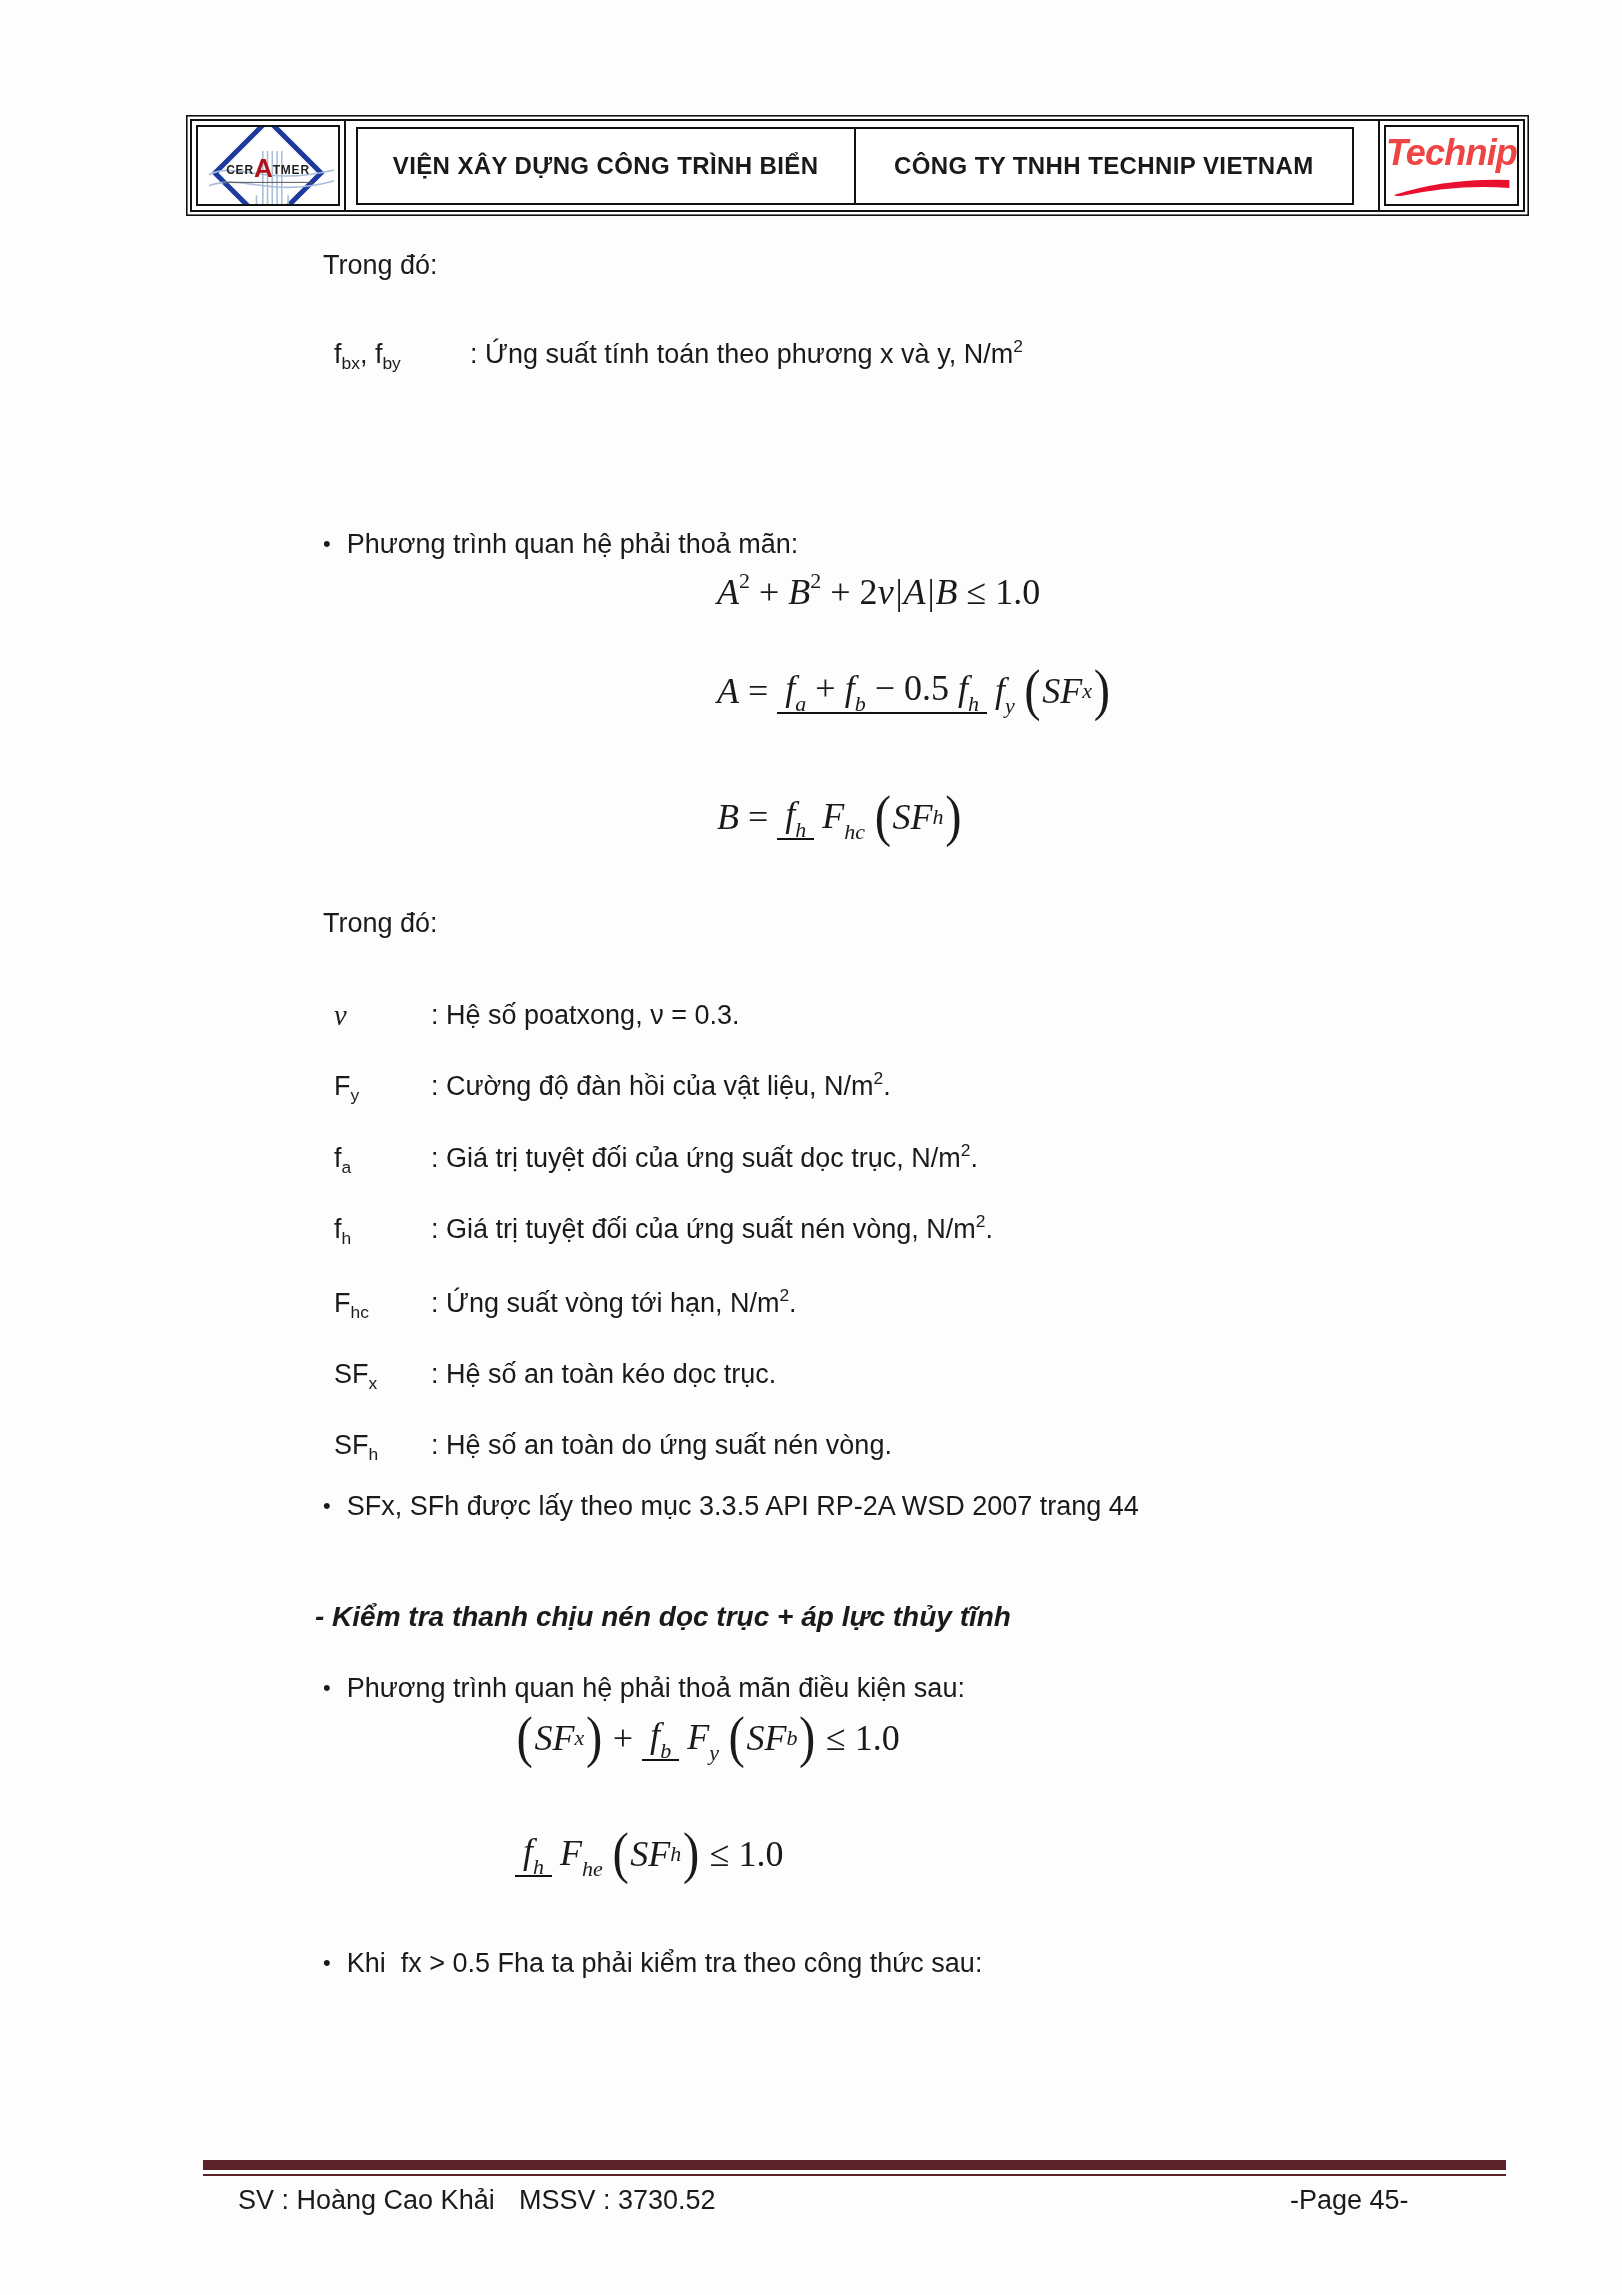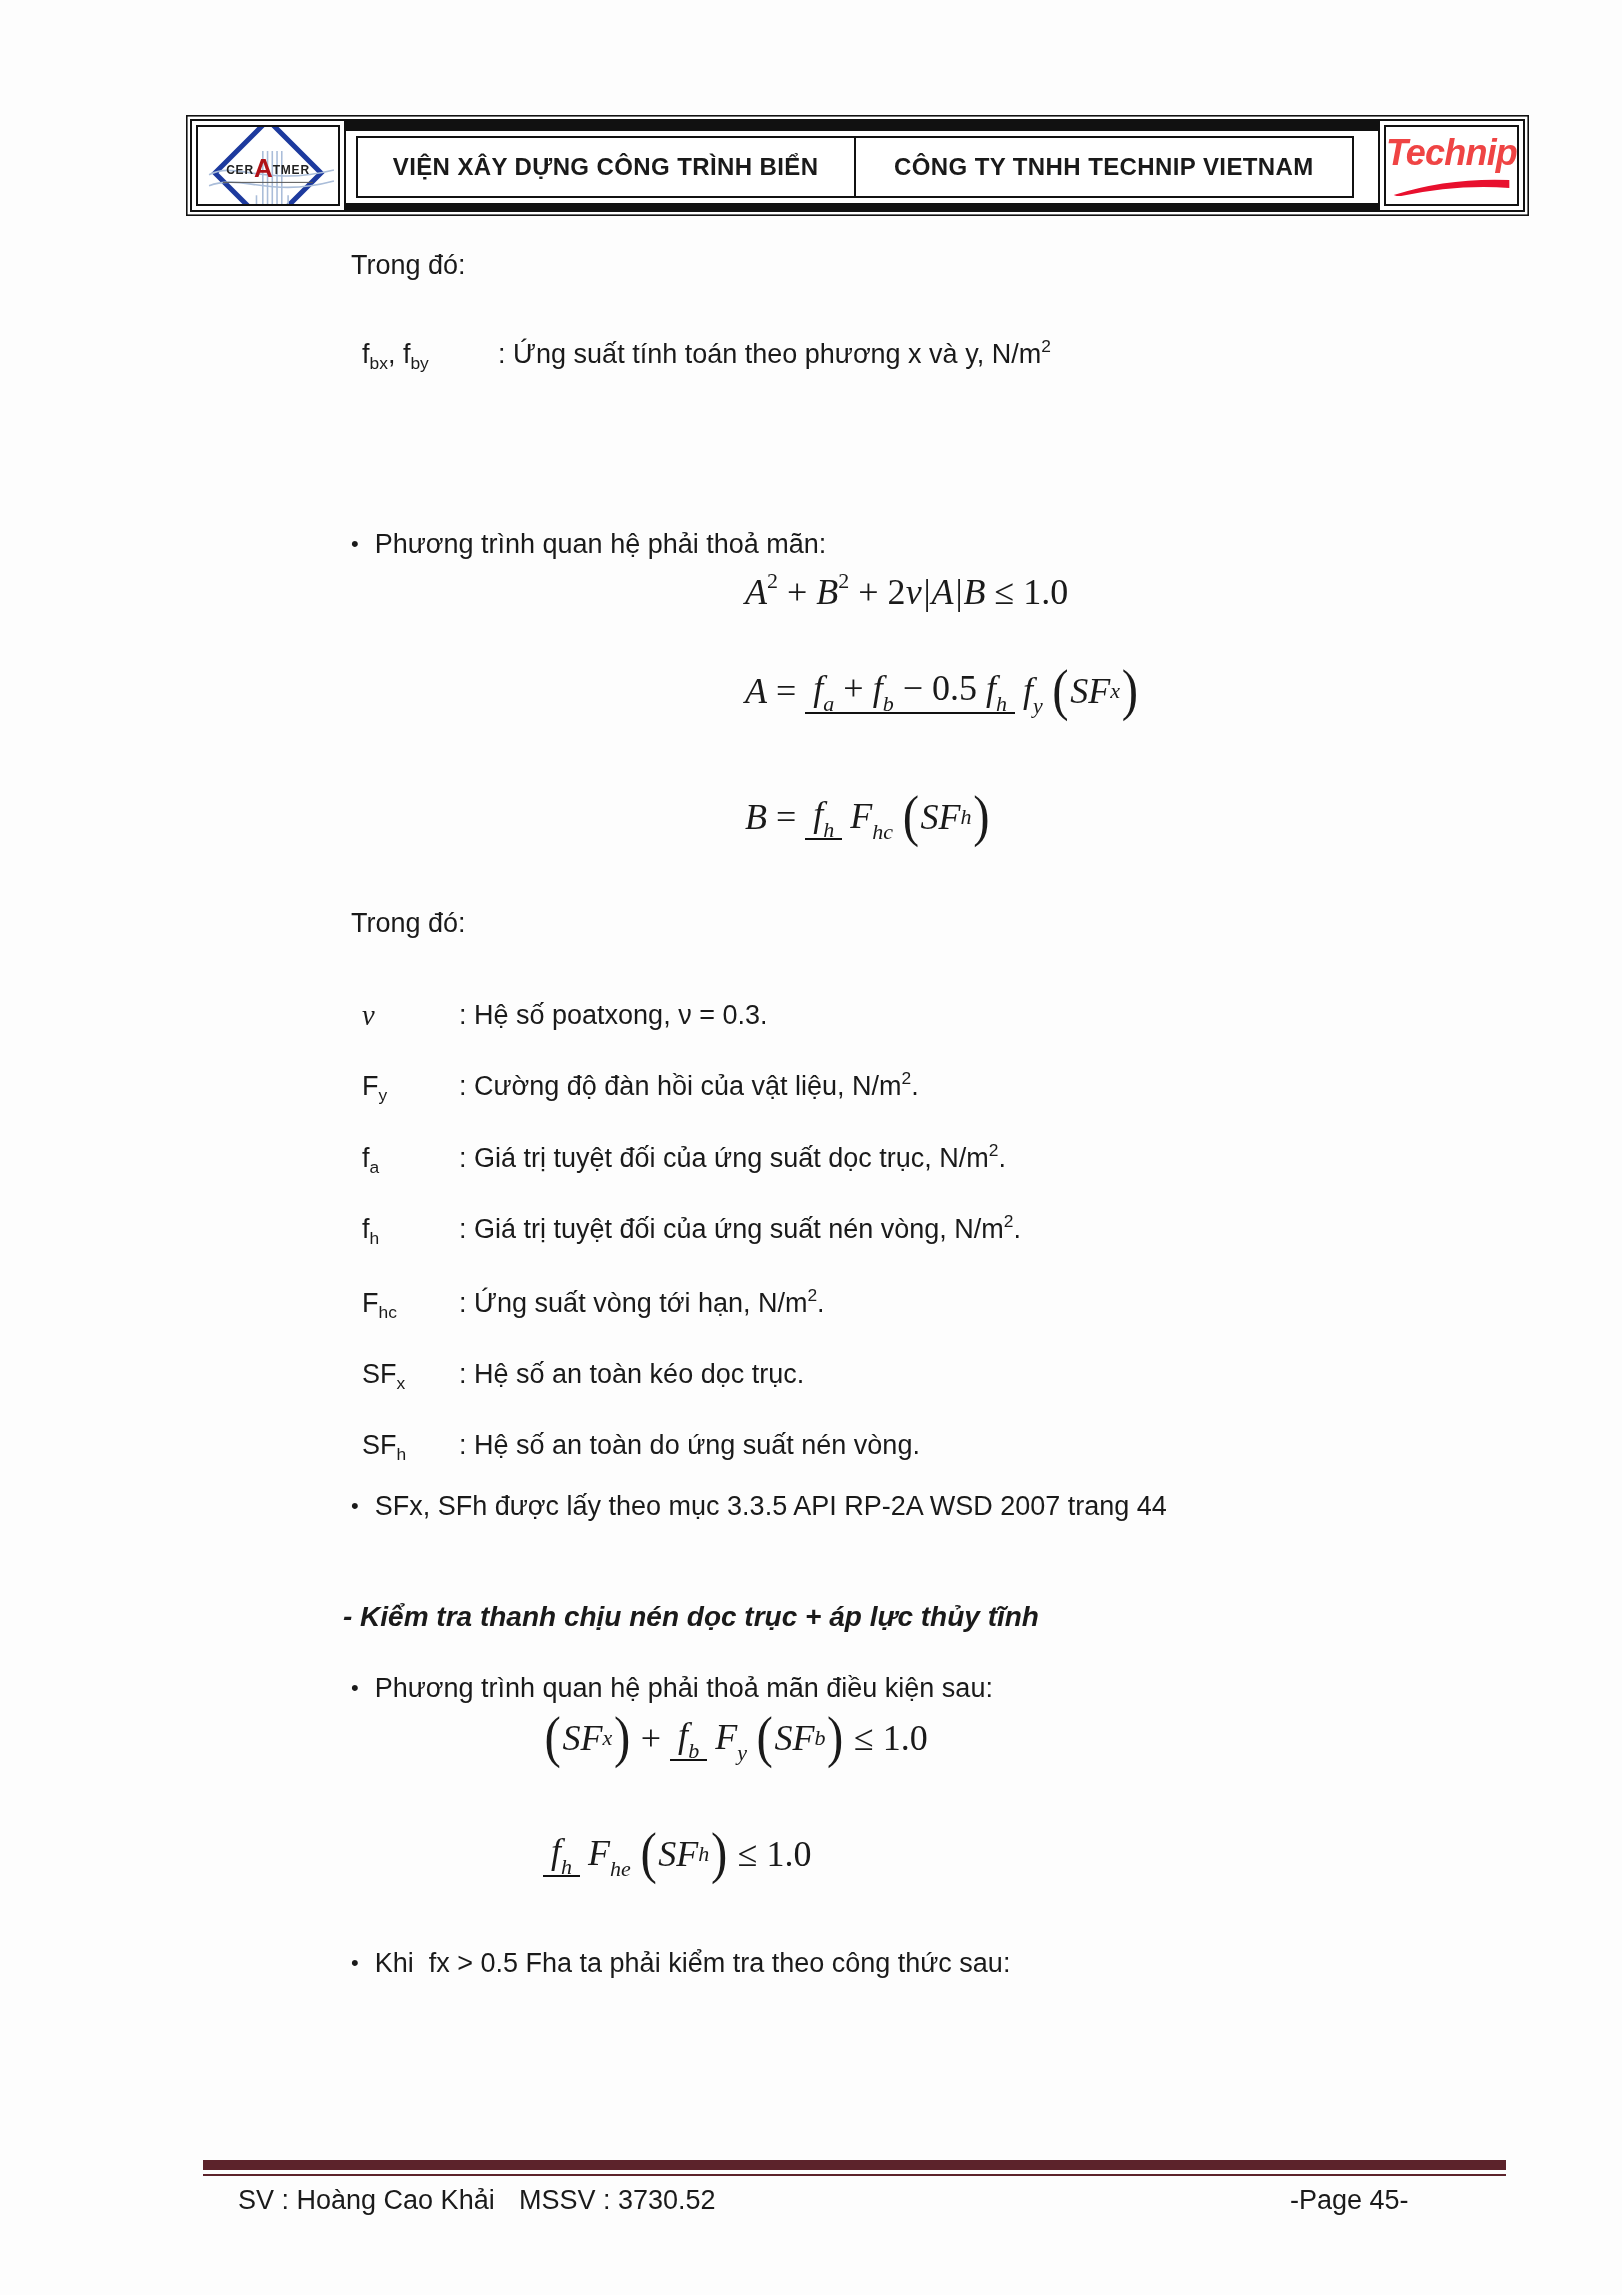--- a/index.html
+++ b/index.html
@@ -10,21 +10,21 @@
   }
   
   .hdr {
     position:absolute; left:190px; top:119px; width:1335px; height:93px;
     border:2.4px solid #111; box-shadow:0 0 0 2.4px #fff, 0 0 0 4px #111;
     display:flex; background:#fff; box-sizing:border-box;
   }
   .hcell-left { width:152px; border-right:2.4px solid #111; position:relative; }
   .hcell-right { width:143px; border-left:2.4px solid #111; position:relative; }
   .dbl { position:absolute; inset:4px; border:2.4px solid #111; overflow:hidden; }
-  .hmid { flex:1; display:flex; flex-direction:column; }
+  .hmid { flex:1; display:flex; }
   .midtop { height:9.5px; background:#111; }
   .midrow1 { flex:1; display:flex; padding:5.5px 24px 4.8px 9.5px; }
   .tbox {
     border:2.4px solid #111; flex:1; display:flex; align-items:center; justify-content:center;
     font-weight:700; font-size:24px; letter-spacing:0.4px; white-space:nowrap;
   }
   .tbox2 { border-left:0; }
   .middiv { height:7.1px; background:#111; }
   .midrow2 { height:35px; display:flex; align-items:center; justify-content:center;
     font-weight:700; font-size:24.6px; letter-spacing:0.4px; }
@@ -43,21 +43,21 @@
   .cer-A { font-size:26px; color:#b01117; letter-spacing:0; vertical-align:-2.4px; }
   
   .technip-wrap { position:absolute; inset:0; display:flex; flex-direction:column;
     align-items:center; justify-content:center; }
   .technip-txt {
     font-family:"Liberation Sans", sans-serif; font-weight:700; font-style:italic;
     font-size:36px; color:#ef4444; letter-spacing:-0.8px; line-height:1;
   }
   .technip-swoosh { margin-top:4.8px; }
   
-  .p, .h, .brow, .defrow, .fm { position:absolute; white-space:nowrap;margin-left:28px; }
+  .p, .h, .brow, .defrow, .fm { position:absolute; white-space:nowrap; }
   .p { left:323px; font-size:27px; }
   .h { left:315px; font-size:28px; font-weight:700; font-style:italic; }
   .brow { left:323px; font-size:27px; display:flex; }
   .bdot { font-size:22px; padding-top:2.4px; margin-right:16px; }
   .btxt { white-space:pre-wrap; }
   .defrow { left:334px; font-size:27px; }
   .dsym { position:absolute; left:0; }
   .ddesc { position:absolute; white-space:nowrap; }
   .ddesc-1 { left:136px; }
   .ddesc-2 { left:97px; }

